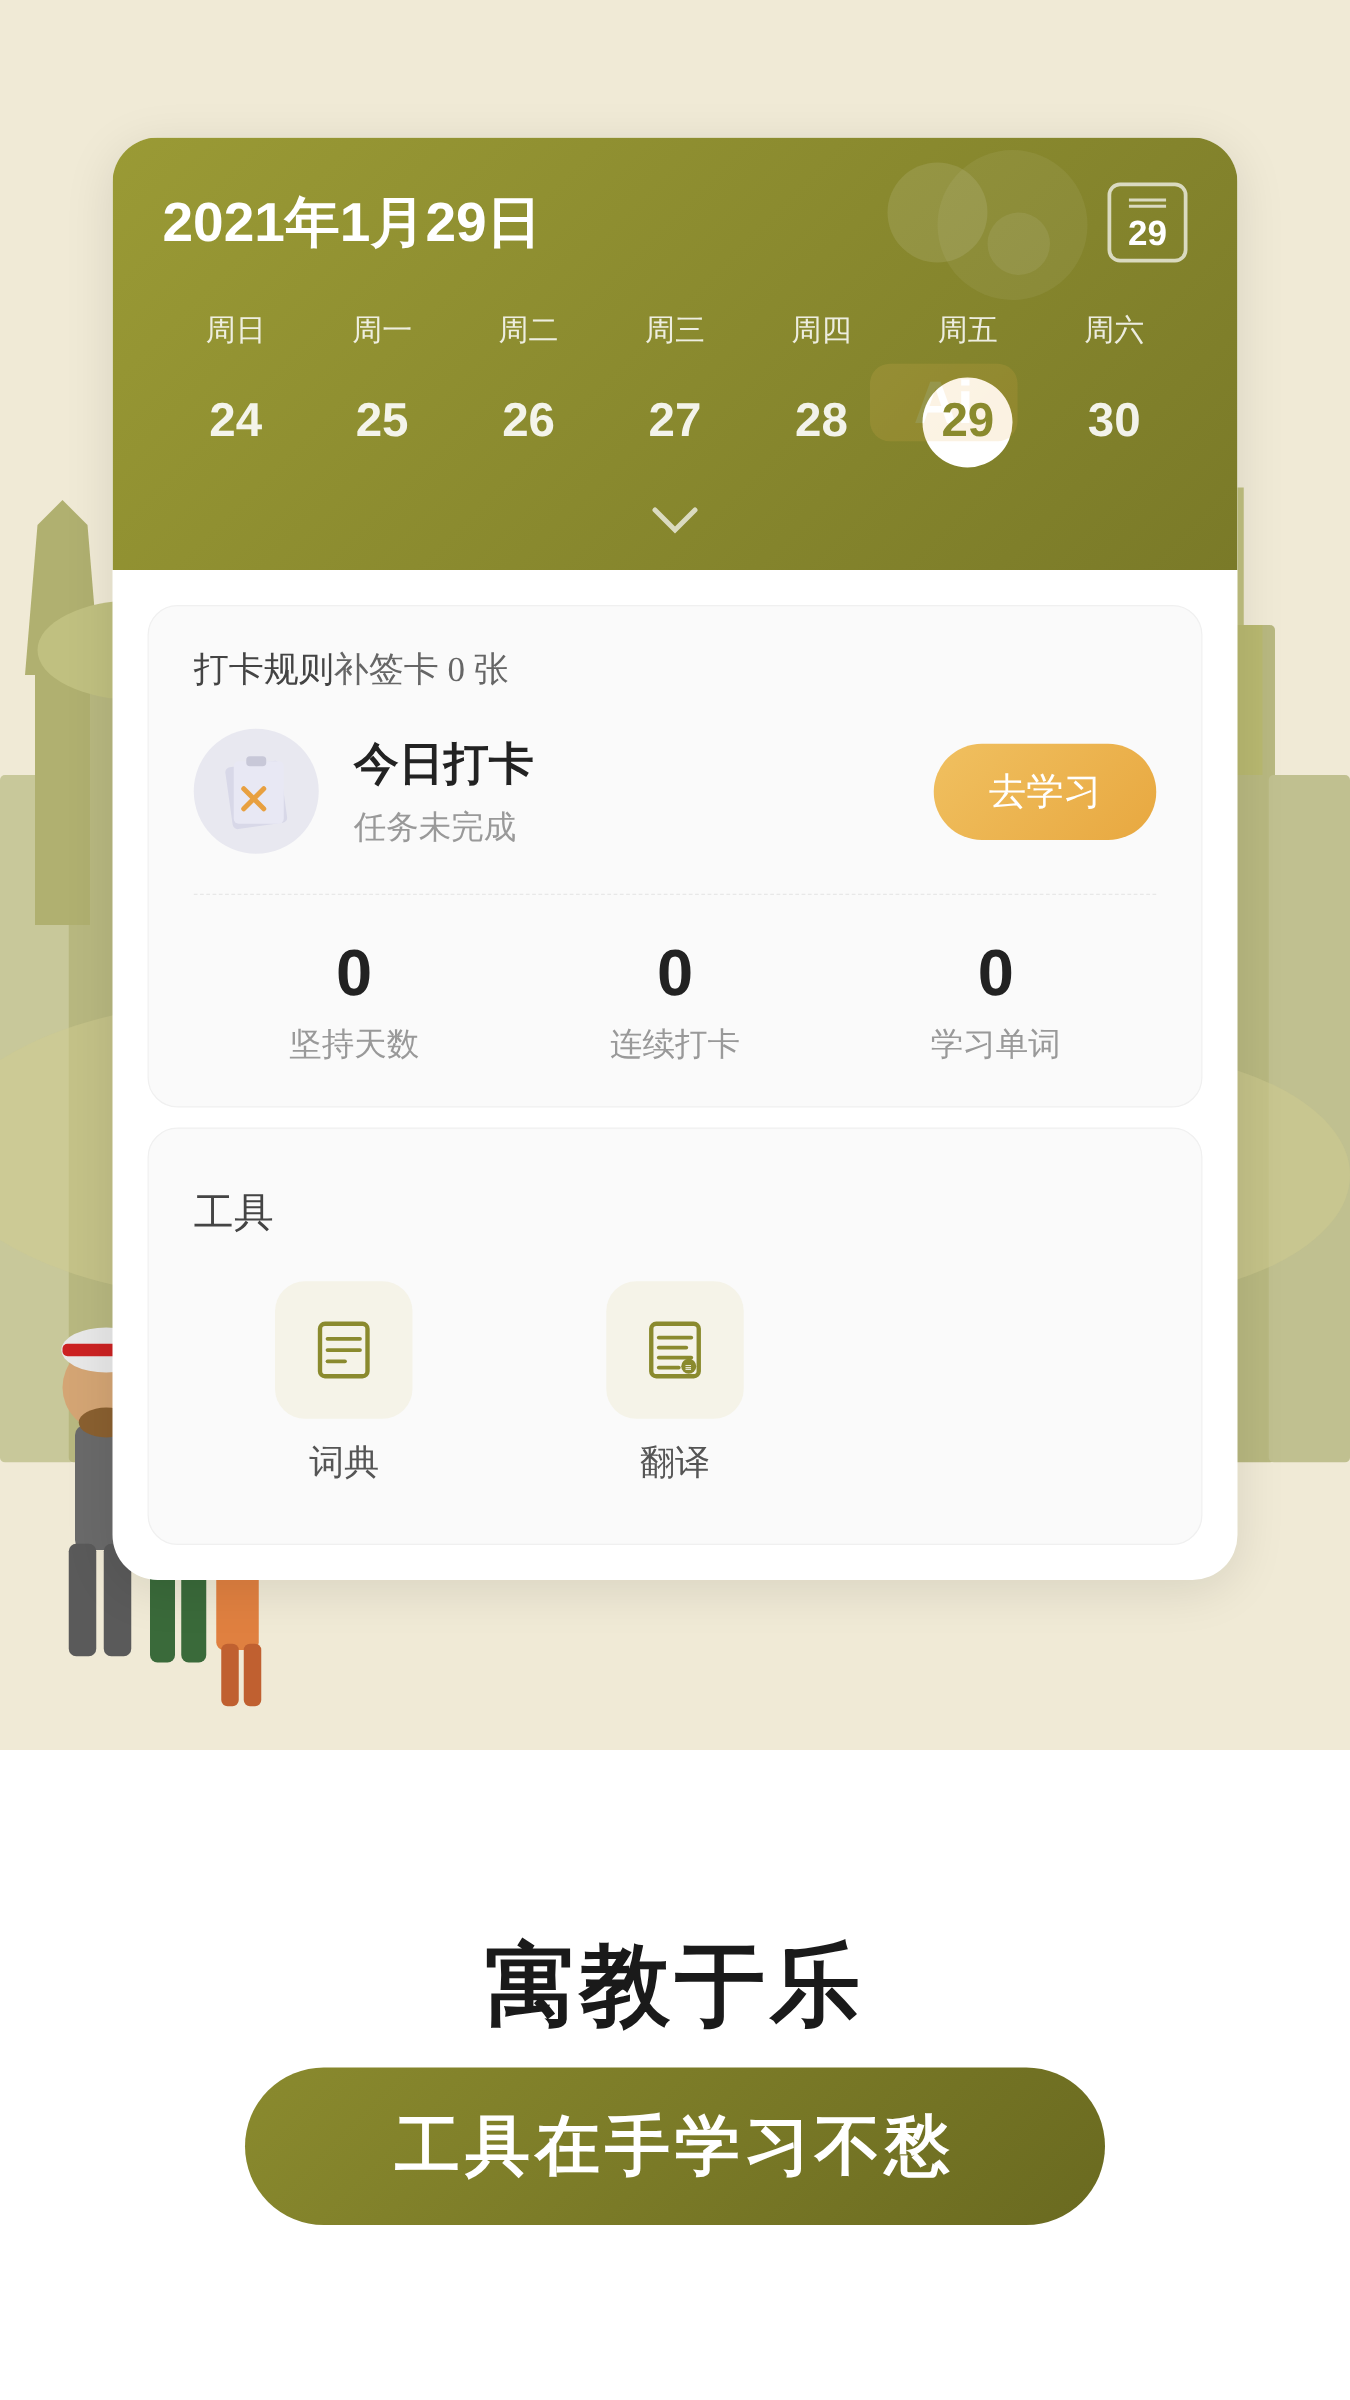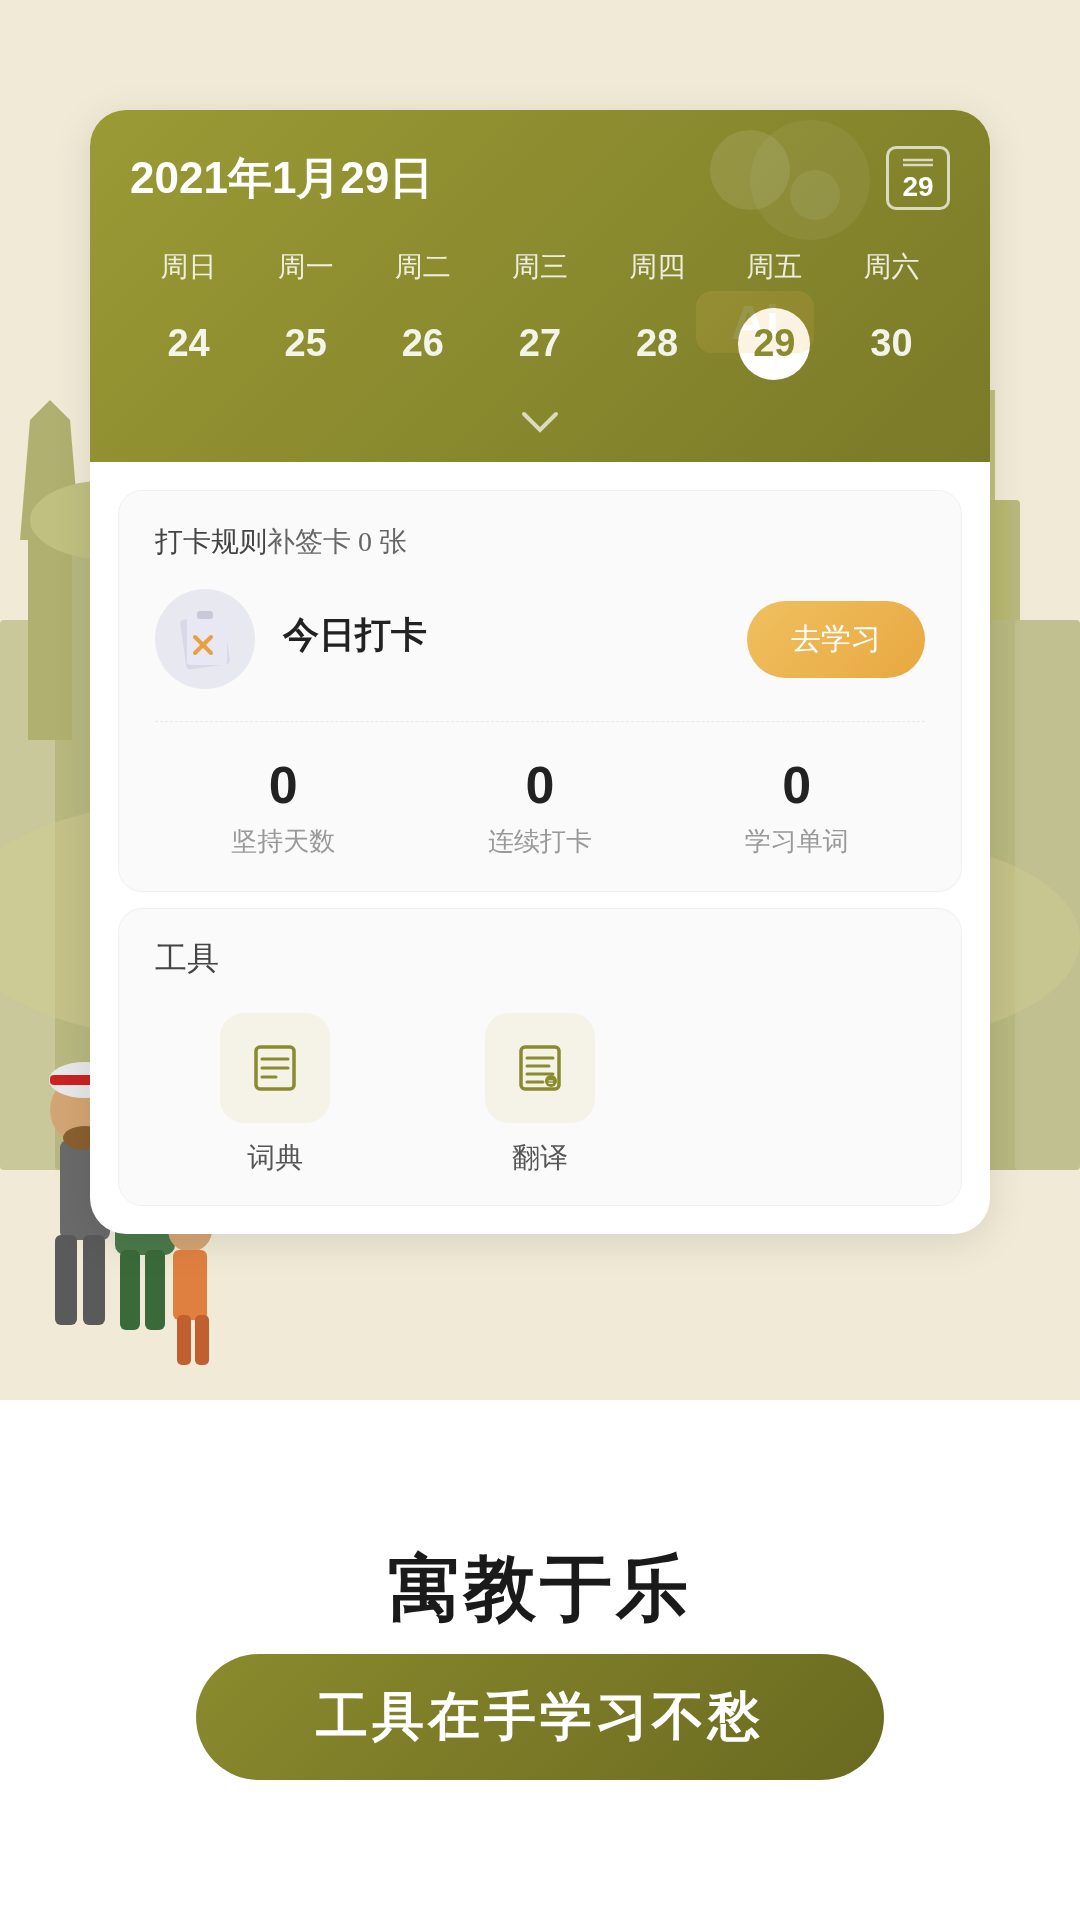--- a/index.html
+++ b/index.html
@@ -72,21 +72,21 @@
     }
 
     .week-labels {
       display: grid;
       grid-template-columns: repeat(7, 1fr);
       text-align: center;
       margin-bottom: 16px;
     }
 
     .week-label {
-      font-size: 28px;
+      font-size: 24px;
       color: rgba(255,255,255,0.85);
       padding: 8px 0;
       text-align: center;
     }
 
     .week-dates {
       display: grid;
       grid-template-columns: repeat(7, 1fr);
       text-align: center;
       margin-bottom: 16px;
@@ -223,21 +223,21 @@
       font-size: 26px;
       color: #999;
       margin-top: 8px;
     }
 
     
     .tools-card {
       margin: 0 28px 28px;
       background: #fafafa;
       border-radius: 24px;
-      padding: 28px 36px;
+      padding: 46px 36px;
       border: 1px solid #f0f0f0;
     }
 
     .tools-title {
       font-size: 32px;
       color: #444;
       margin-bottom: 32px;
     }
 
     .tools-grid {
@@ -438,20 +438,21 @@
         <svg width="60" height="64" viewBox="0 0 60 64" xmlns="http://www.w3.org/2000/svg">
           <rect x="8" y="10" width="44" height="50" rx="4" fill="#d8d8e8" transform="rotate(-8 30 35)"></rect>
           <rect x="12" y="8" width="40" height="50" rx="4" fill="#e8e8f4"></rect>
           <rect x="22" y="4" width="16" height="8" rx="3" fill="#c8c8d8"></rect>
           <line x1="20" y1="30" x2="36" y2="46" stroke="#e8a040" stroke-width="4" stroke-linecap="round"></line>
           <line x1="36" y1="30" x2="20" y2="46" stroke="#e8a040" stroke-width="4" stroke-linecap="round"></line>
         </svg>
       </div>
       <div class="task-info">
         <div class="task-title">今日打卡</div>
+        <div class="task-subtitle">任务未完成</div>
       </div>
       <button class="go-study-btn">去学习</button>
     </div>
 
     <div class="stats-row">
       <div class="stat-item">
         <div class="stat-num">0</div>
         <div class="stat-label">坚持天数</div>
       </div>
       <div class="stat-item">

